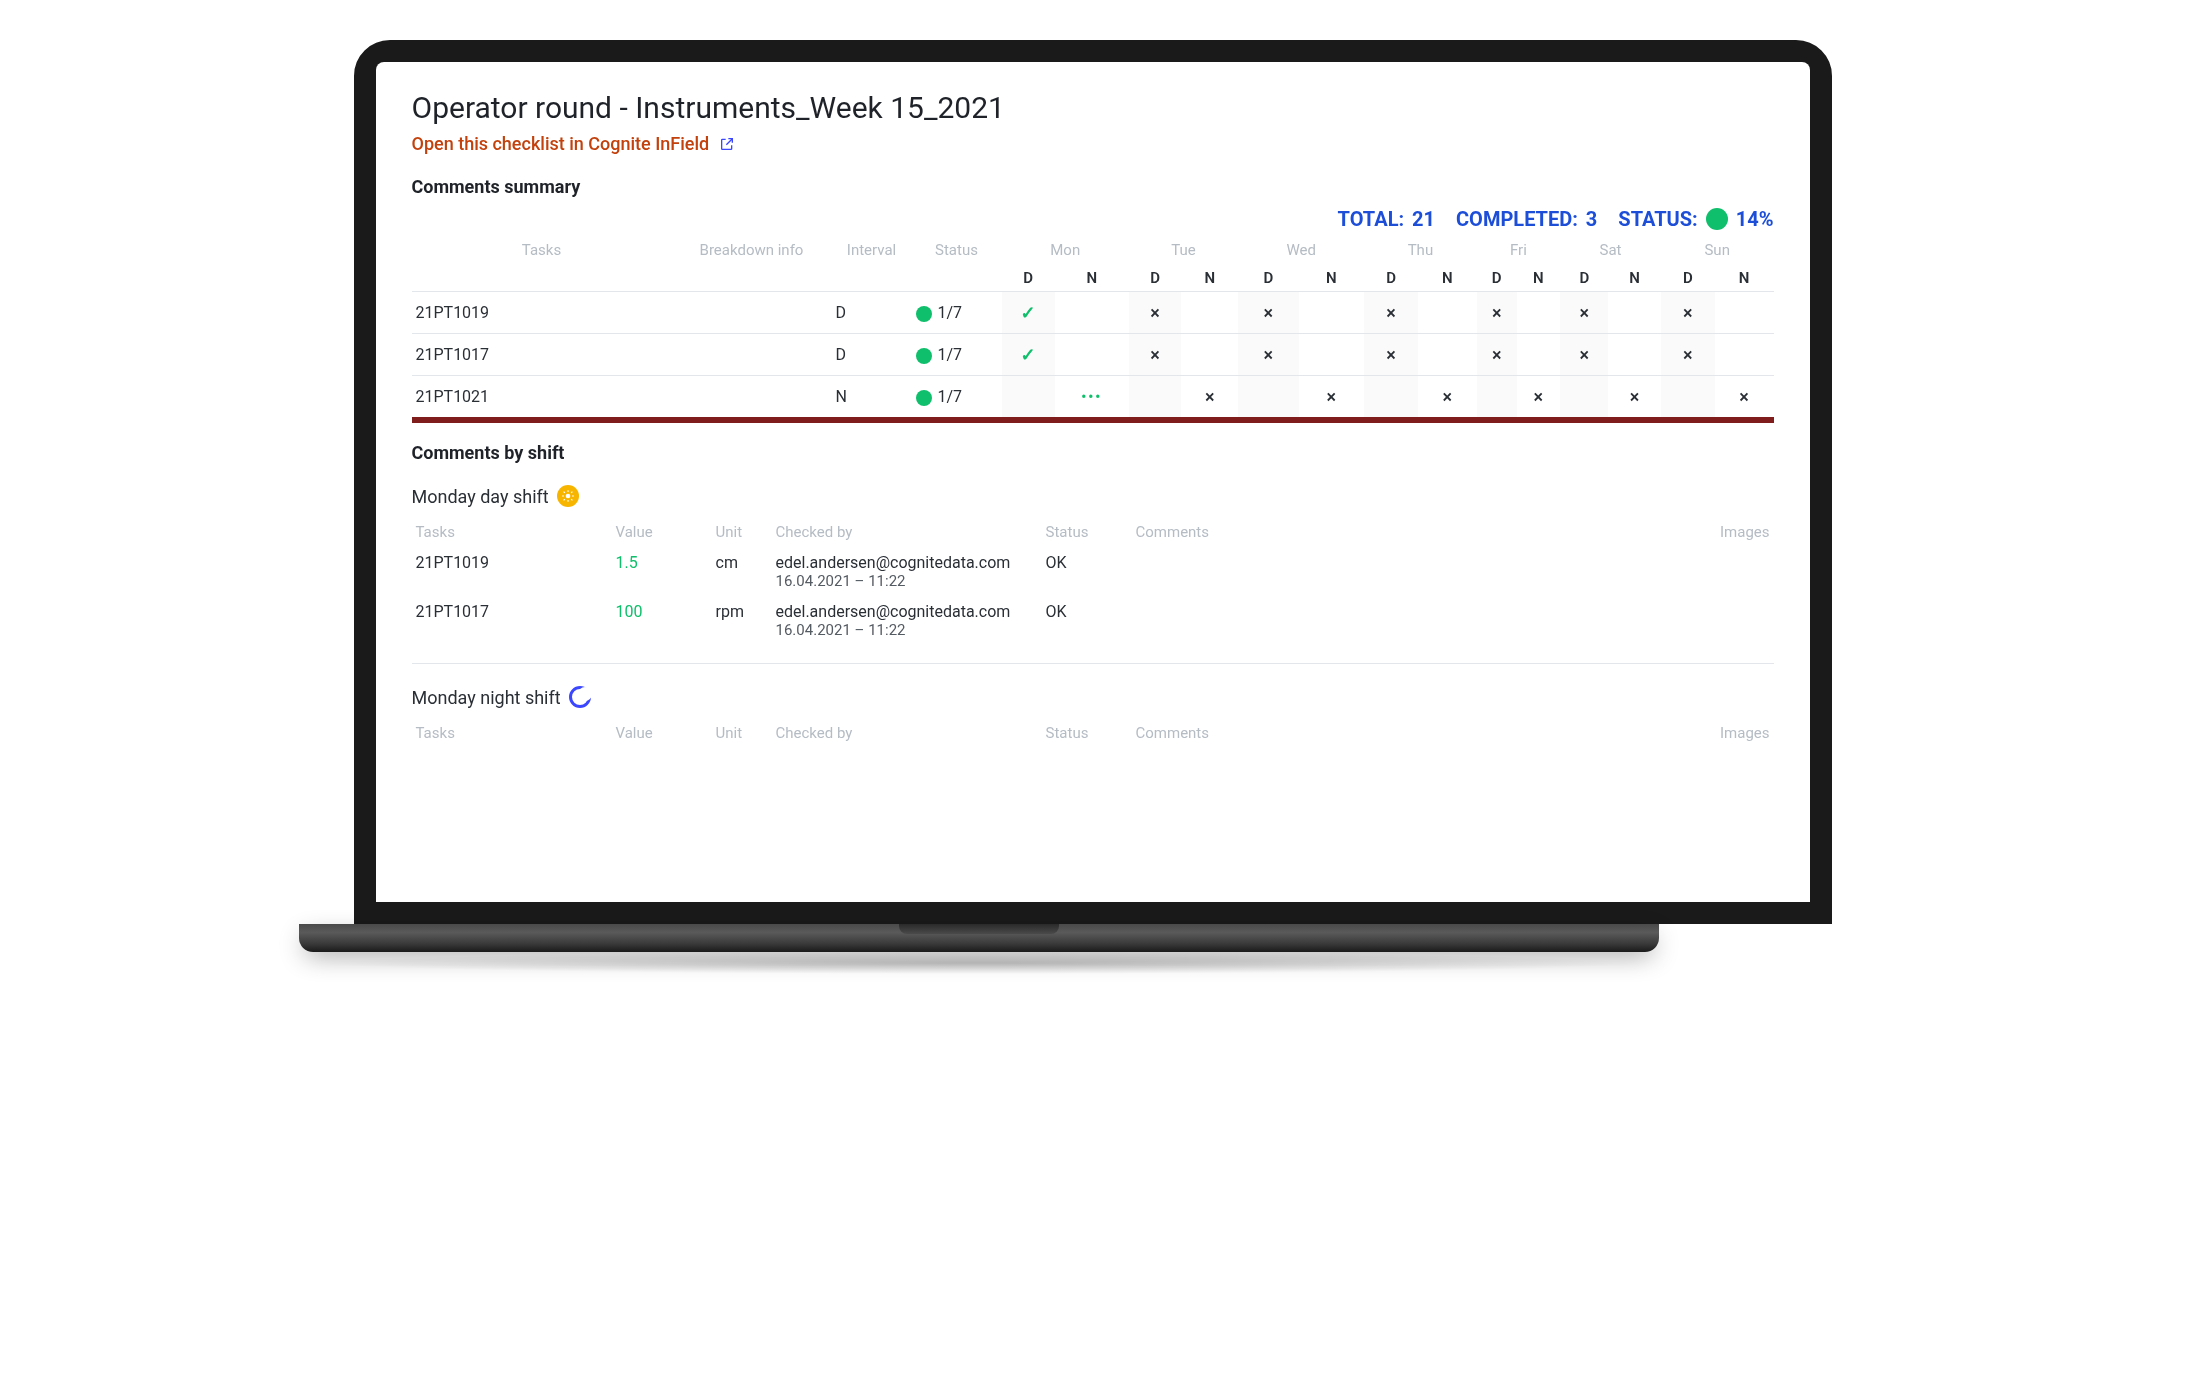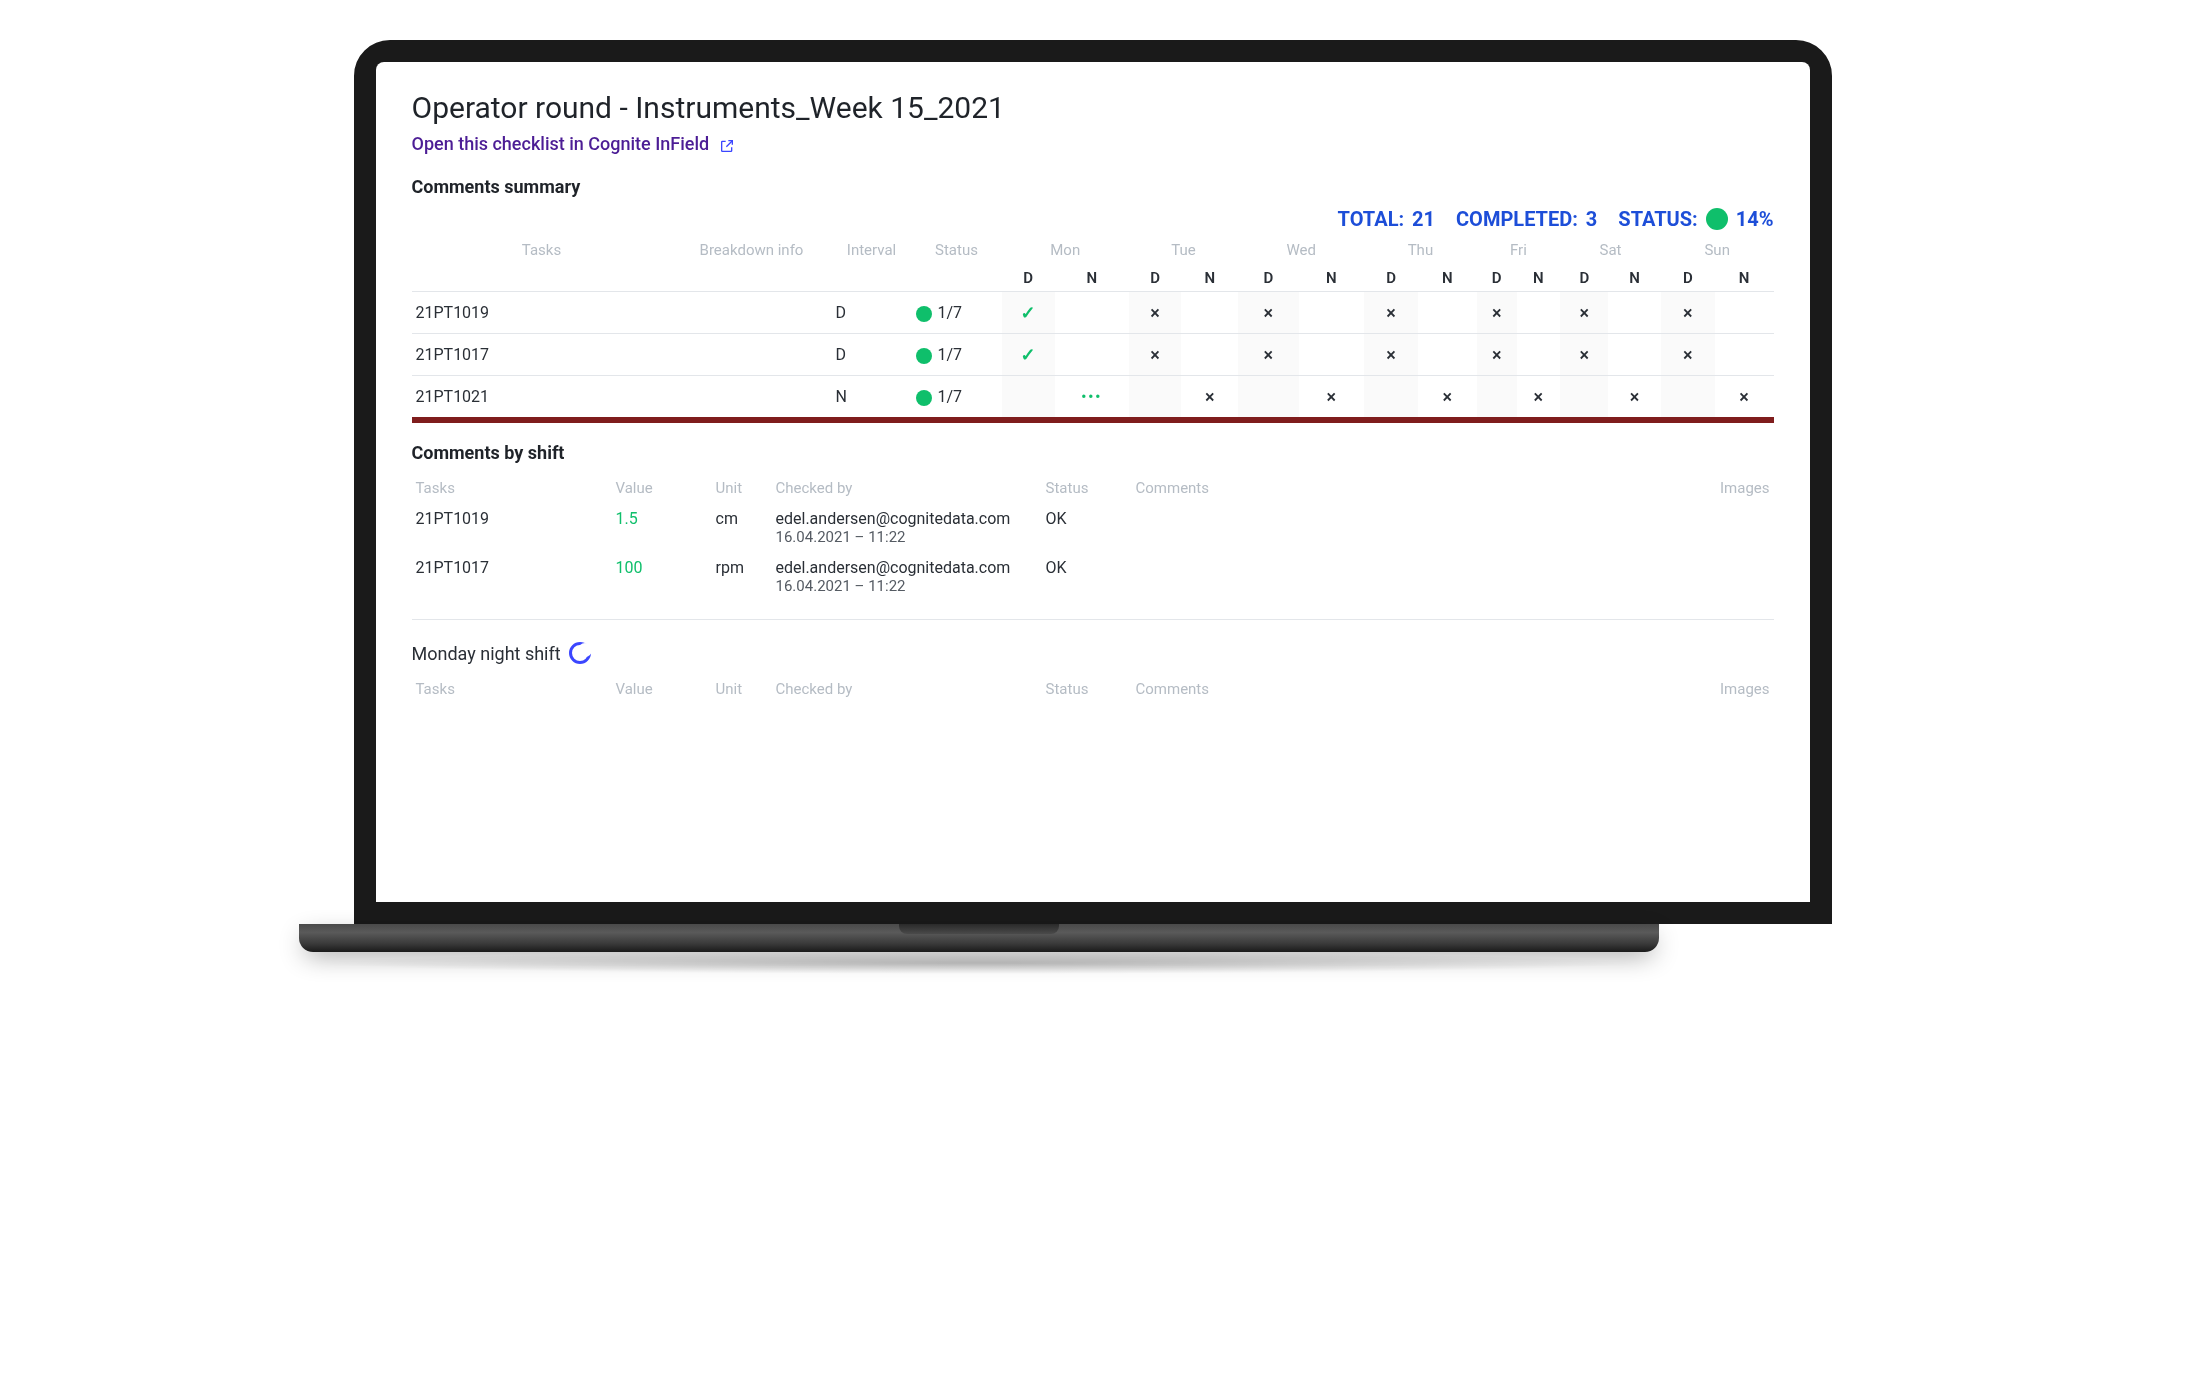--- a/index.html
+++ b/index.html
@@ -58,23 +58,23 @@
   }
 
   h1.page-title {
     font-size: 30px;
     font-weight: 400;
     color: #1f2329;
     margin-bottom: 8px;
   }
   a.open-link {
     display: inline-flex;
-    align-items: flex-end;
+    align-items: center;
     gap: 10px;
-    color: #4c1d95;
+    color: #c2410c;
     font-size: 18px;
     font-weight: 500;
     text-decoration: none;
     margin-bottom: 22px;
   }
   a.open-link svg { width: 16px; height: 16px; stroke: #3b46ff; }
 
   .section-heading {
     font-size: 18px;
     font-weight: 700;
@@ -330,20 +330,38 @@
               <td class="cell-center shaded-d"></td>
               <td class="cell-center"><span class="x">×</span></td>
             </tr>
           </tbody>
       </table>
 
       <br>
       <div class="section-heading">Comments by shift</div>
 
       <div id="shifts-container">
+          <div class="shift-heading">
+            <span>Monday day shift</span>
+            <span class="sun-badge">
+              <svg viewBox="0 0 24 24">
+                <circle cx="12" cy="12" r="4"></circle>
+                <g stroke="#fff" stroke-width="2">
+                  <line x1="12" y1="2" x2="12" y2="5"></line>
+                  <line x1="12" y1="19" x2="12" y2="22"></line>
+                  <line x1="2" y1="12" x2="5" y2="12"></line>
+                  <line x1="19" y1="12" x2="22" y2="12"></line>
+                  <line x1="4.5" y1="4.5" x2="6.6" y2="6.6"></line>
+                  <line x1="17.4" y1="17.4" x2="19.5" y2="19.5"></line>
+                  <line x1="4.5" y1="19.5" x2="6.6" y2="17.4"></line>
+                  <line x1="17.4" y1="6.6" x2="19.5" y2="4.5"></line>
+                </g>
+              </svg>
+            </span>
+          </div>
           <table class="breakdown-table">
             <colgroup>
               <col style="width:200px">
               <col style="width:100px">
               <col style="width:60px">
               <col style="width:270px">
               <col style="width:90px">
               <col>
               <col style="width:90px">
             </colgroup>

